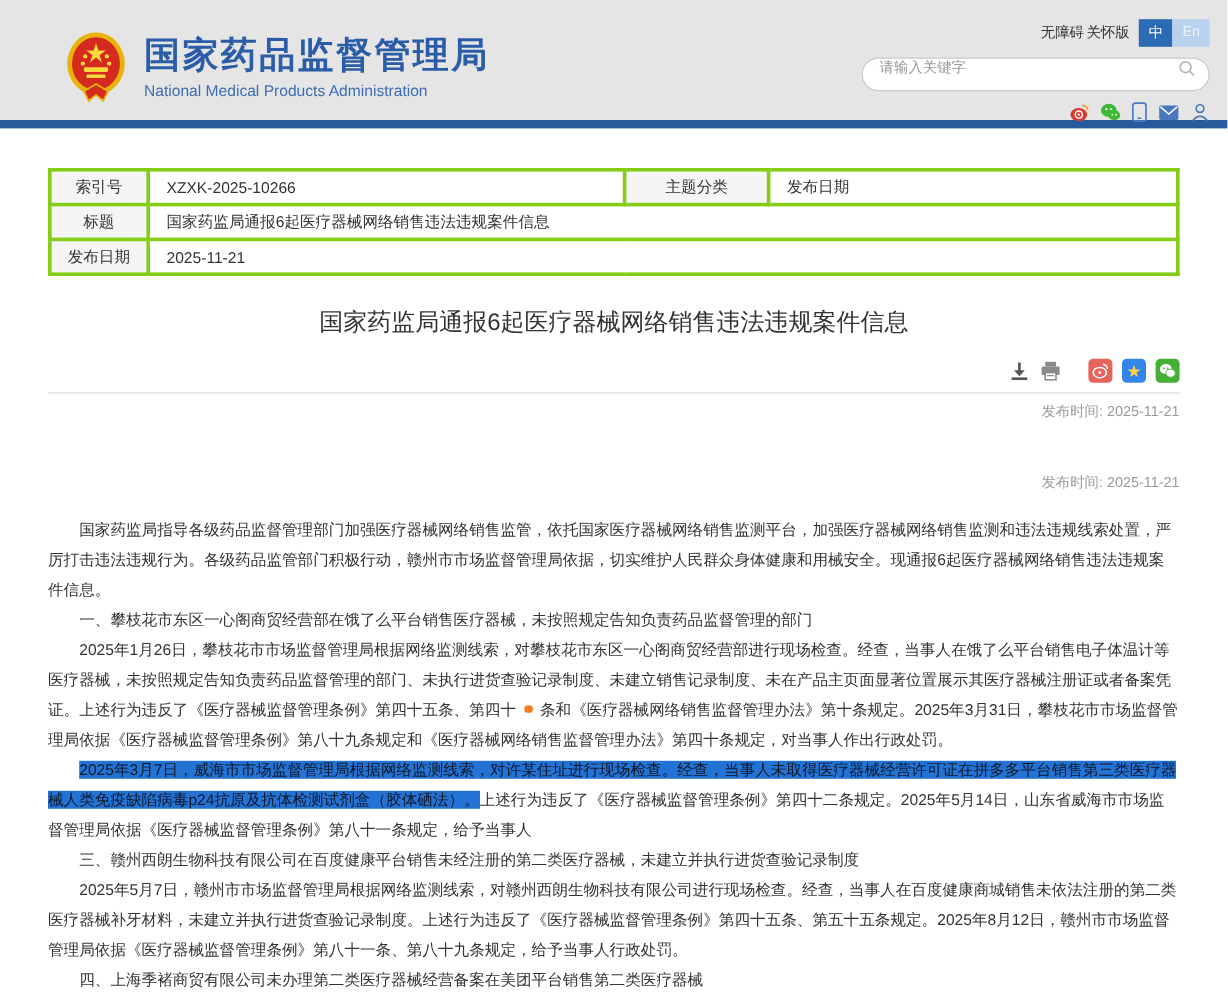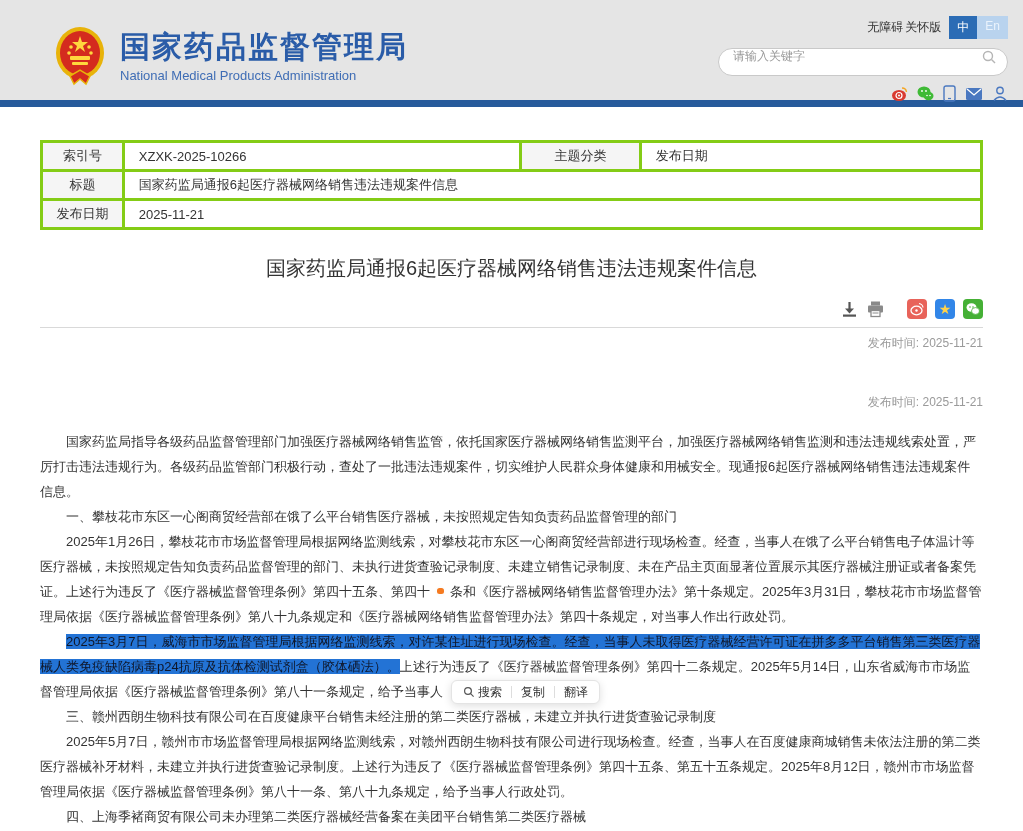--- a/index.html
+++ b/index.html
@@ -200,39 +200,23 @@
     <span>发布时间:</span>
     <span>2025-11-21</span>
   </div>
 
   <div class="pub-time second">
     <span>发布时间:</span>
     <span>2025-11-21</span>
   </div>
 
   <div class="article-body">
-    <p>国家药监局指导各级药品监督管理部门加强医疗器械网络销售监管，依托国家医疗器械网络销售监测平台，加强医疗器械网络销售监测和违法违规线索处置，严厉打击违法违规行为。各级药品监管部门积极行动，查处了一批违法违规案件，切实维护人民群众身体健康和用械安全。现通报6起医疗器械网络销售违法违规案件信息。</p>
+    <p>国家药监局指导各级药品监督管理部门加强医疗器械网络销售监管，依托国家医疗器械网络销售监测平台，加强医疗器械网络销售监测和违法违规线索处置，严厉打击违法违规行为。各级药品监管部门积极行动，赣州市市场监督管理局依据，切实维护人民群众身体健康和用械安全。现通报6起医疗器械网络销售违法违规案件信息。</p>
     <p>一、攀枝花市东区一心阁商贸经营部在饿了么平台销售医疗器械，未按照规定告知负责药品监督管理的部门</p>
     <p><span>2025年1月26日，攀枝花市市场监督管理局根据网络监测线索，对攀枝花市东区一心阁商贸经营部进行现场检查。经查，当事人在饿了么平台销售电子体温计等医疗器械，未按照规定告知负责药品监督管理的部门、未执行进货查验记录制度、未建立销售记录制度、未在产品主页面显著位置展示其医疗器械注册证或者备案凭证。上述行为违反了《医疗器械监督管理条例》第四十五条、第四十</span><span class="rainbow-icon"></span><span>条和《医疗器械网络销售监督管理办法》第十条规定。2025年3月31日，攀枝花市市场监督管理局依据《医疗器械监督管理条例》第八十九条规定和《医疗器械网络销售监督管理办法》第四十条规定，对当事人作出行政处罚。</span></p>
-    <p><span class="hl">2025年3月7日，威海市市场监督管理局根据网络监测线索，对许某住址进行现场检查。经查，当事人未取得医疗器械经营许可证在拼多多平台销售第三类医疗器械人类免疫缺陷病毒p24抗原及抗体检测试剂盒（胶体硒法）。</span><span>上述行为违反了《医疗器械监督管理条例》第四十二条规定。2025年5月14日，山东省威海市市场监督管理局依据《医疗器械监督管理条例》第八十一条规定，给予当事人</span><span class="sel-popup">
-          <span class="item">
-            <svg width="12" height="12" viewBox="0 0 12 12">
-              <circle cx="5" cy="5" r="3.4" fill="none" stroke="#555" stroke-width="1.2"></circle>
-              <line x1="7.6" y1="7.6" x2="10.6" y2="10.6" stroke="#555" stroke-width="1.2"></line>
-            </svg>
-            <span>搜索</span>
-          </span>
-          <span class="div"></span>
-          <span class="item">
-            <span>复制</span>
-          </span>
-          <span class="div"></span>
-          <span class="item">
-            <span>翻译</span>
-          </span>
-        </span></p>
+    <p><span class="hl">2025年3月7日，威海市市场监督管理局根据网络监测线索，对许某住址进行现场检查。经查，当事人未取得医疗器械经营许可证在拼多多平台销售第三类医疗器械人类免疫缺陷病毒p24抗原及抗体检测试剂盒（胶体硒法）。</span><span>上述行为违反了《医疗器械监督管理条例》第四十二条规定。2025年5月14日，山东省威海市市场监督管理局依据《医疗器械监督管理条例》第八十一条规定，给予当事人</span></p>
     <p>三、赣州西朗生物科技有限公司在百度健康平台销售未经注册的第二类医疗器械，未建立并执行进货查验记录制度</p>
     <p>2025年5月7日，赣州市市场监督管理局根据网络监测线索，对赣州西朗生物科技有限公司进行现场检查。经查，当事人在百度健康商城销售未依法注册的第二类医疗器械补牙材料，未建立并执行进货查验记录制度。上述行为违反了《医疗器械监督管理条例》第四十五条、第五十五条规定。2025年8月12日，赣州市市场监督管理局依据《医疗器械监督管理条例》第八十一条、第八十九条规定，给予当事人行政处罚。</p>
     <p>四、上海季褚商贸有限公司未办理第二类医疗器械经营备案在美团平台销售第二类医疗器械</p>
 
   </div>
 
 </main>
 
 </body></html>

